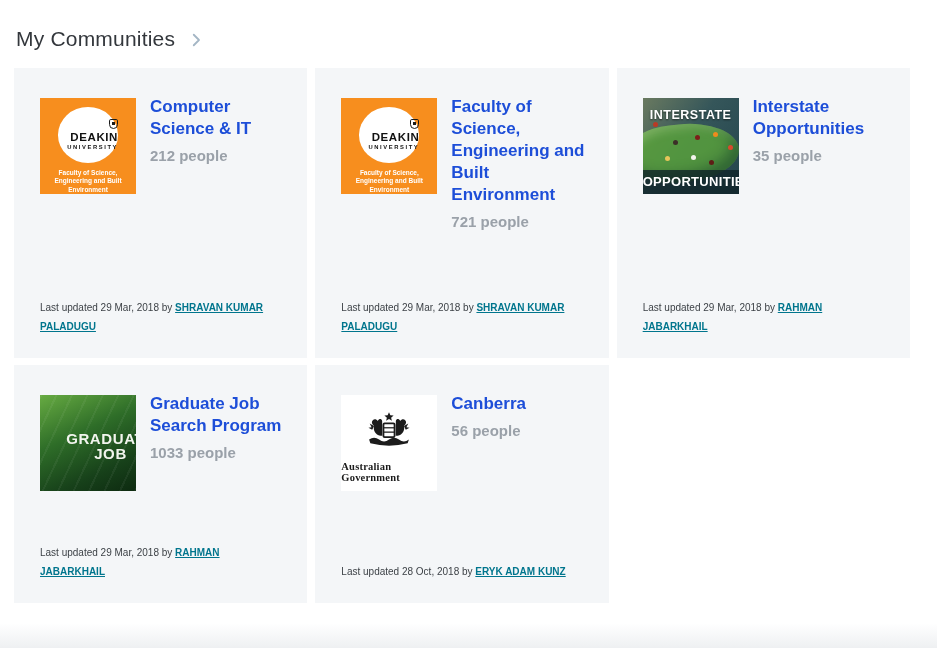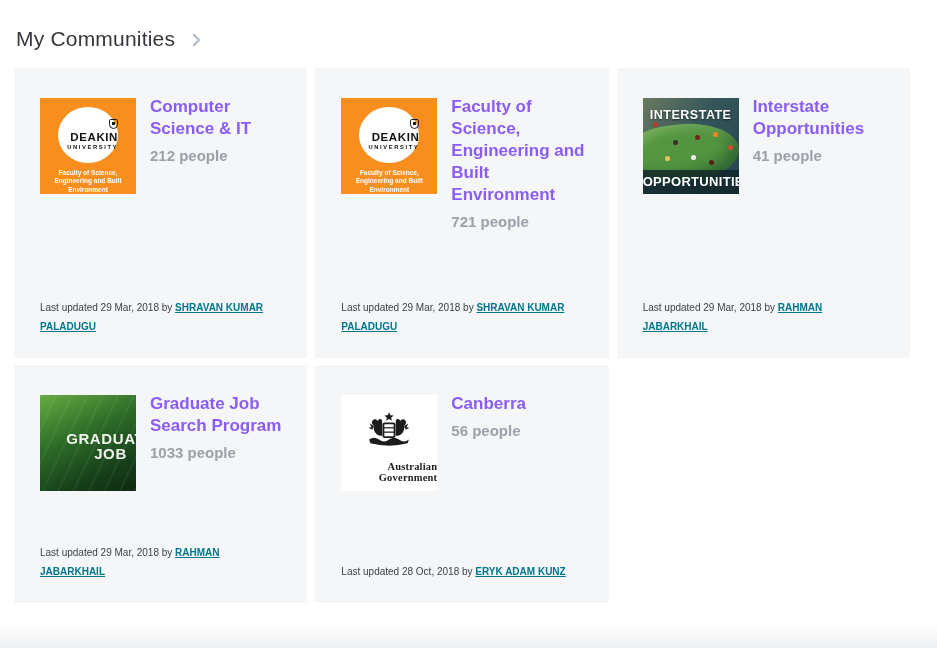--- a/index.html
+++ b/index.html
@@ -14,21 +14,21 @@
 
   
   .cards { margin: 17px 27px 0 14px; display: grid; grid-template-columns: repeat(3, 1fr); gap: 7px 8px; }
   .card { background: #f4f6f8; padding: 26px 24px 22px 26px; display: flex; flex-direction: column; }
   .card:nth-child(-n+3) { min-height: 290px; }
   .card:nth-child(n+4)  { min-height: 238px; }
 
   .card-top { display: flex; gap: 14px; }
   .logo { width: 96px; height: 96px; flex-shrink: 0; margin-top: 4px; position: relative; overflow: hidden; }
   .info { flex: 1; min-width: 0; padding-top: 2px; }
-  .title { font-size: 17px; font-weight: 700; color: #8b5cf6; line-height: 22px; }
+  .title { font-size: 17px; font-weight: 700; color: #1d4ed8; line-height: 22px; }
   .people { margin-top: 7px; font-size: 15px; font-weight: 700; color: #9aa1a9; }
 
   .updated { margin-top: auto; padding-top: 18px; font-size: 10px; line-height: 19px; color: #3d4247; }
   .updated a { color: #00758d; font-weight: 700; text-decoration: underline; cursor: pointer; }
 
   
   .logo-deakin { background: #f78e1e; display: flex; flex-direction: column; align-items: center; }
   .deakin-circle { width: 60px; height: 60px; background: #fff; border-radius: 50%; margin-top: 9px;
                    display: flex; flex-direction: column; align-items: flex-end; justify-content: center; }
   .deakin-shield { width: 9px; height: 10px; border: 1.5px solid #1a1a1a; border-radius: 2px 2px 5px 5px; margin-bottom: 2px; position: relative; }
@@ -51,21 +51,21 @@
   
   .logo-graduate { background:
       repeating-linear-gradient(115deg, rgba(255,255,255,.05) 0 2px, rgba(255,255,255,0) 2px 14px),
       linear-gradient(155deg, #67ab42 0%, #2e6d28 40%, #17411a 75%, #0d2a10 100%);
       display: flex; align-items: center; justify-content: center; }
   .graduate-label { text-align: center; color: #f2f5ee; font-size: 15px; font-weight: 700; letter-spacing: .6px; line-height: 15px; margin-top: 6px; padding-left: 45px; }
 
   
   .logo-ausgov { background: #fff; display: flex; flex-direction: column; align-items: center; justify-content: flex-start; }
   .coat-svg { margin-top: 16px; }
-  .ausgov-caption { margin-top: 4px; font-family: "Liberation Serif", serif; font-weight: 700; font-size: 10.5px; color: #1c1c1c; letter-spacing: .2px; text-align: right; }
+  .ausgov-caption { margin-top: 4px; font-family: "Liberation Serif", serif; font-weight: 700; font-size: 10.5px; color: #1c1c1c; letter-spacing: .2px; }
 
   
   .footer-strip { position: absolute; left: 0; right: 0; bottom: 0; height: 25px;
                   background: linear-gradient(#ffffff, #eef0f2); }
 </style>
 </head>
 <body>
 
 <div class="page">
 
@@ -132,21 +132,21 @@
           <span class="pin" style="left:70px;top:34px;background:#ef8b1d;"></span>
           <span class="pin" style="left:85px;top:47px;background:#d84a2c;"></span>
           <span class="pin" style="left:22px;top:58px;background:#e7c55a;"></span>
           <span class="pin" style="left:48px;top:57px;background:#f4f4ee;"></span>
           <span class="pin" style="left:66px;top:62px;background:#5e1d16;"></span>
           <div class="interstate-top">INTERSTATE</div>
           <div class="interstate-bottom">OPPORTUNITIES</div>
         </div>
         <div class="info">
           <div class="title">Interstate Opportunities</div>
-          <div class="people">41 people</div>
+          <div class="people">35 people</div>
         </div>
       </div>
       <div class="updated">
         <span>Last updated 29 Mar, 2018 by</span>
         <a>RAHMAN JABARKHAIL</a>
       </div>
     </div>
 
     <div class="card">
       <div class="card-top">

